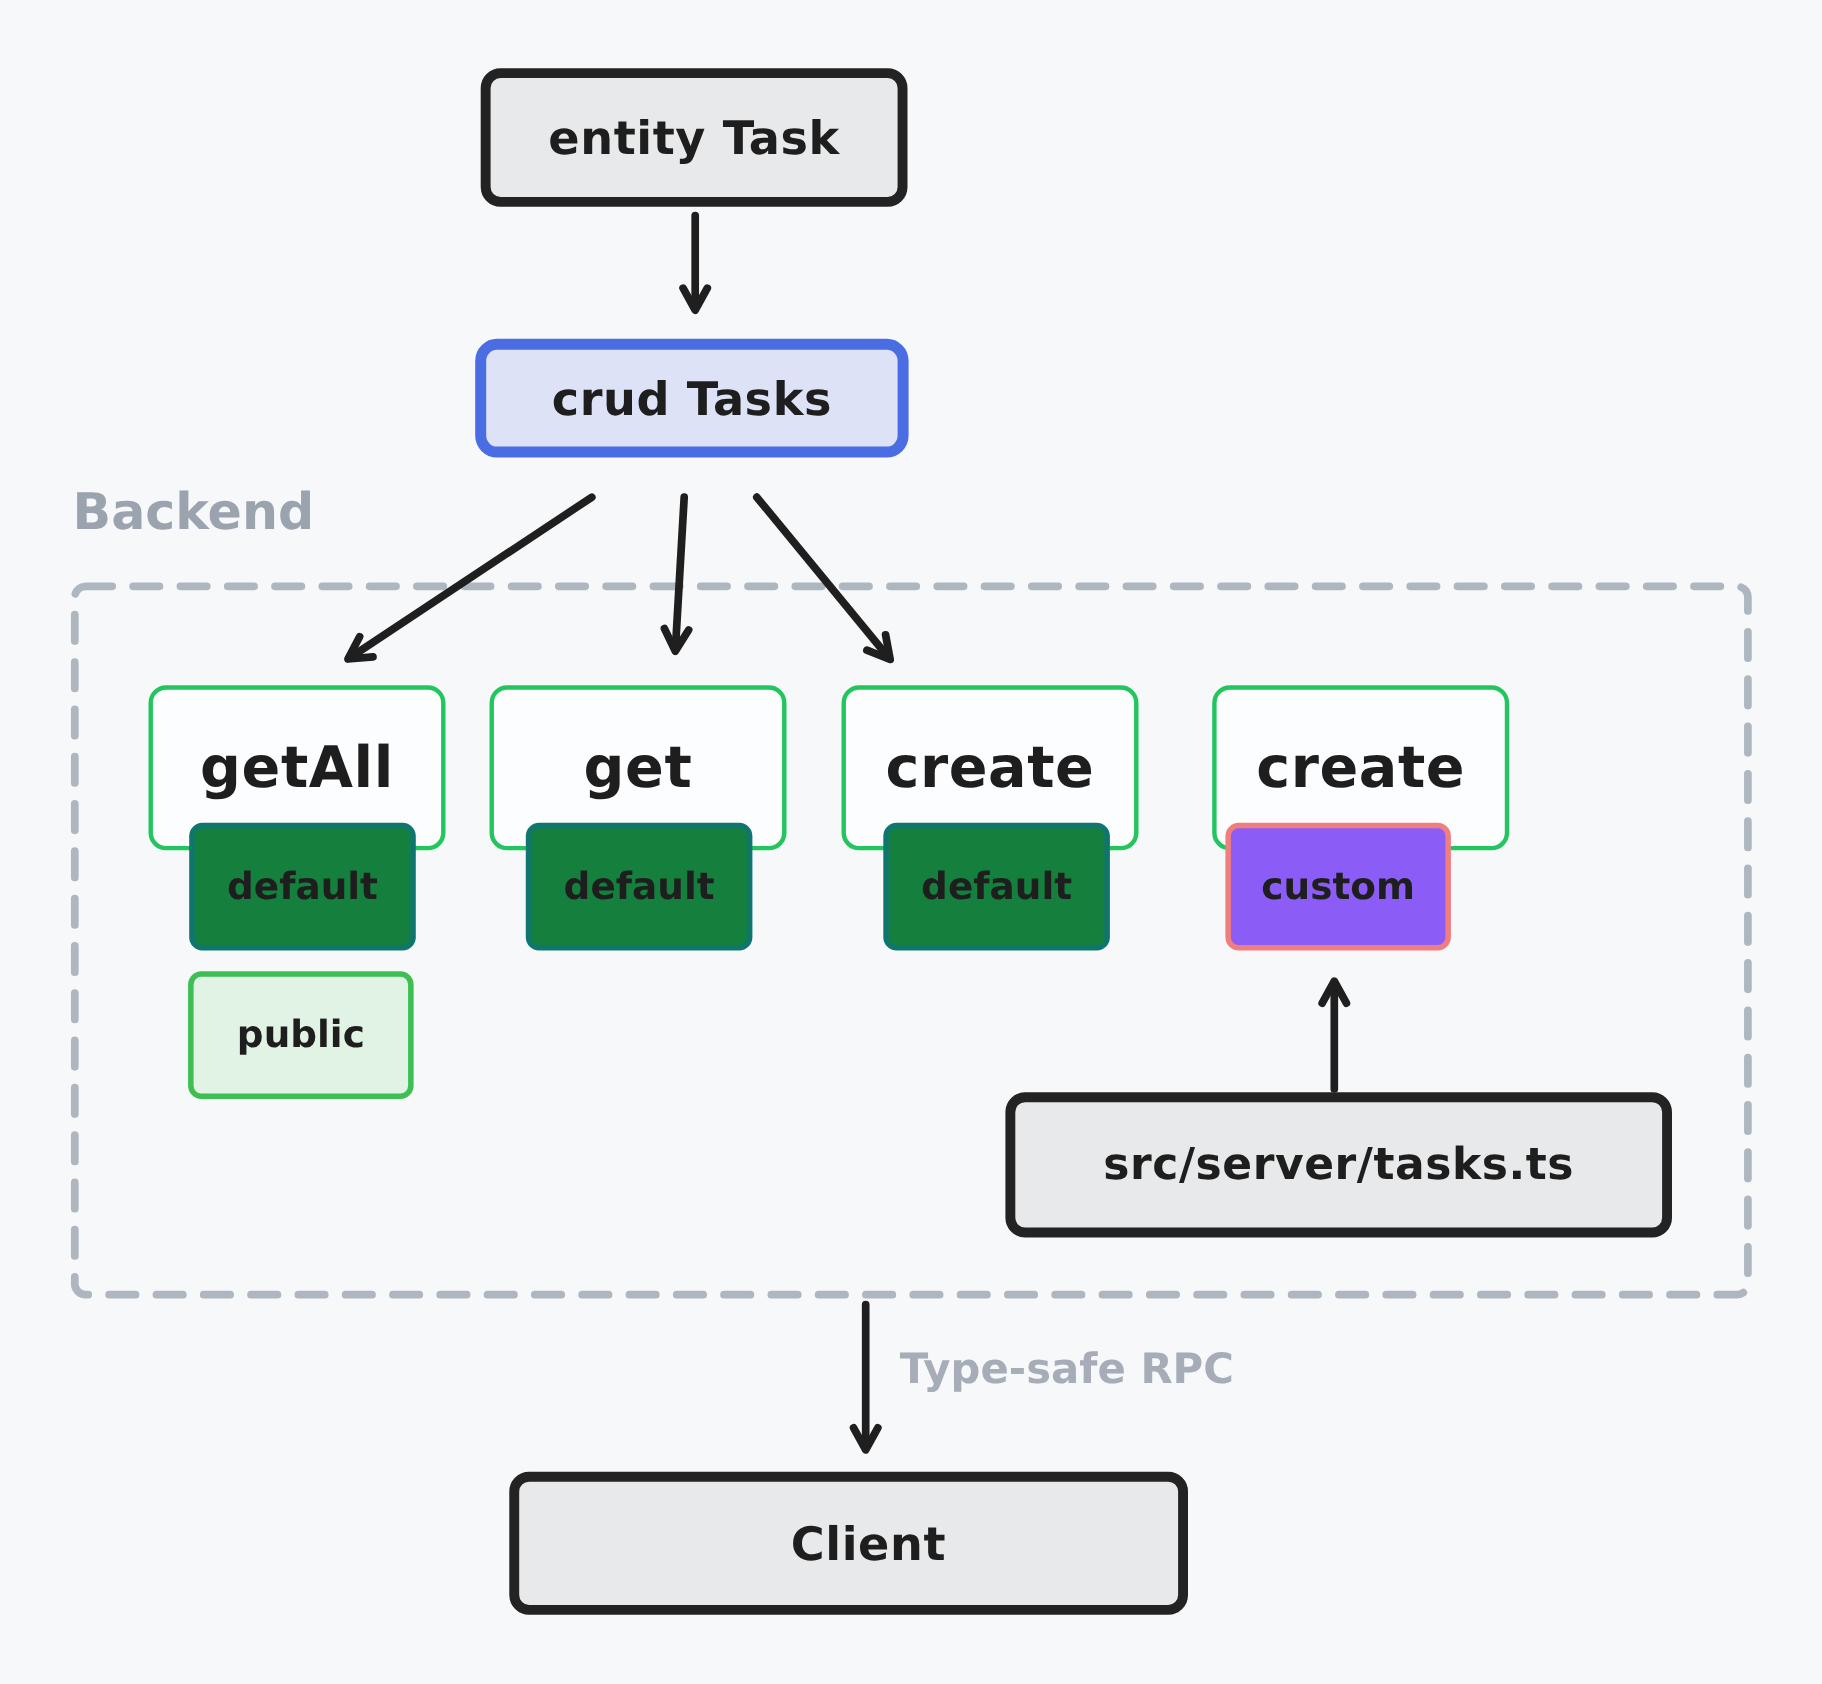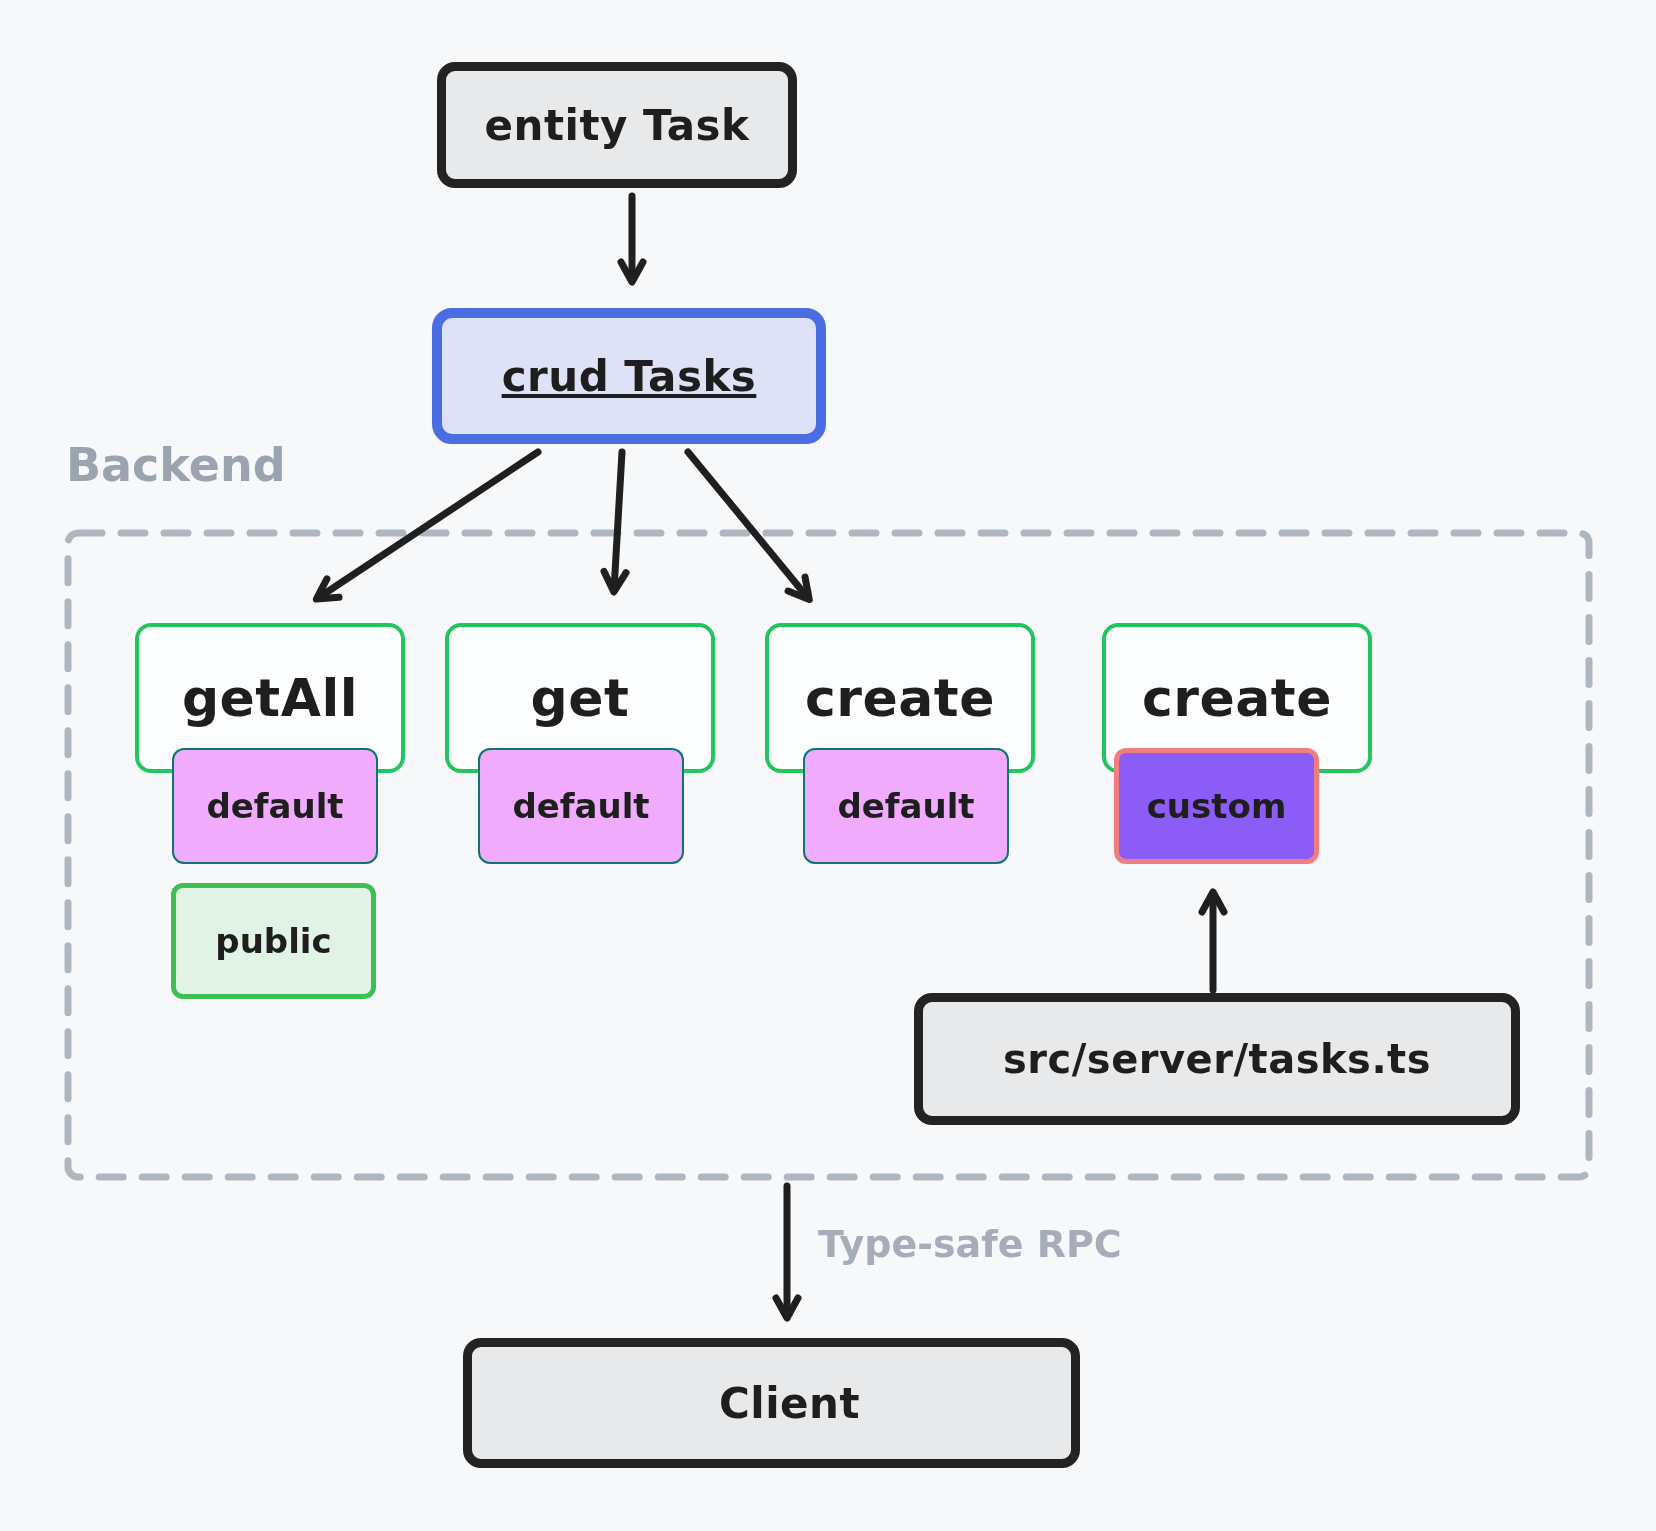--- a/index.html
+++ b/index.html
@@ -52,34 +52,34 @@
     display: flex;
     align-items: center;
     justify-content: center;
     box-sizing: border-box;
     font-weight: 700;
     font-size: 34px;
     color: #1e1e1e;
     border-radius: 12px;
     height: 116px;
   }
-  .badge-default { background: #f0abfc; border: 2px solid #0f766e; }
+  .badge-default { background: #15803d; border: 5px solid #0f766e; }
   .badge-custom  { background: #8b5cf6; border: 5px solid #f17e7e; }
   .badge-public  { background: #e1f3e5; border: 5px solid #3dbf52; }
 
   .muted-label {
     position: absolute;
     z-index: 2;
     font-weight: 700;
     color: #9aa3ae;
   }
 
   
-  .pos-entity  { left: 437px; top: 62px;  width: 360px; height: 126px; }
-  .pos-crud    { left: 432px; top: 308px; width: 394px; height: 136px; text-decoration: underline; }
+  .pos-entity  { left: 437px; top: 62px;  width: 388px; height: 126px; }
+  .pos-crud    { left: 432px; top: 308px; width: 394px; height: 108px; }
   .pos-backend-label { left: 66px; top: 438px; font-size: 46px; }
   .pos-getall  { left: 135px;  top: 623px; width: 270px; height: 150px; }
   .pos-get     { left: 445px;  top: 623px; width: 270px; height: 150px; }
   .pos-update  { left: 765px;  top: 623px; width: 270px; height: 150px; }
   .pos-create  { left: 1073px; top: 623px; width: 270px; height: 150px; margin-left: 29px; }
   .pos-badge-default-getall { left: 172px;  top: 748px; width: 206px; }
   .pos-badge-default-get    { left: 478px;  top: 748px; width: 206px; }
   .pos-badge-default-update { left: 803px;  top: 748px; width: 206px; }
   .pos-badge-custom-create  { left: 1114px; top: 748px; width: 205px; }
   .pos-badge-public-getall  { left: 171px;  top: 883px; width: 205px; }

